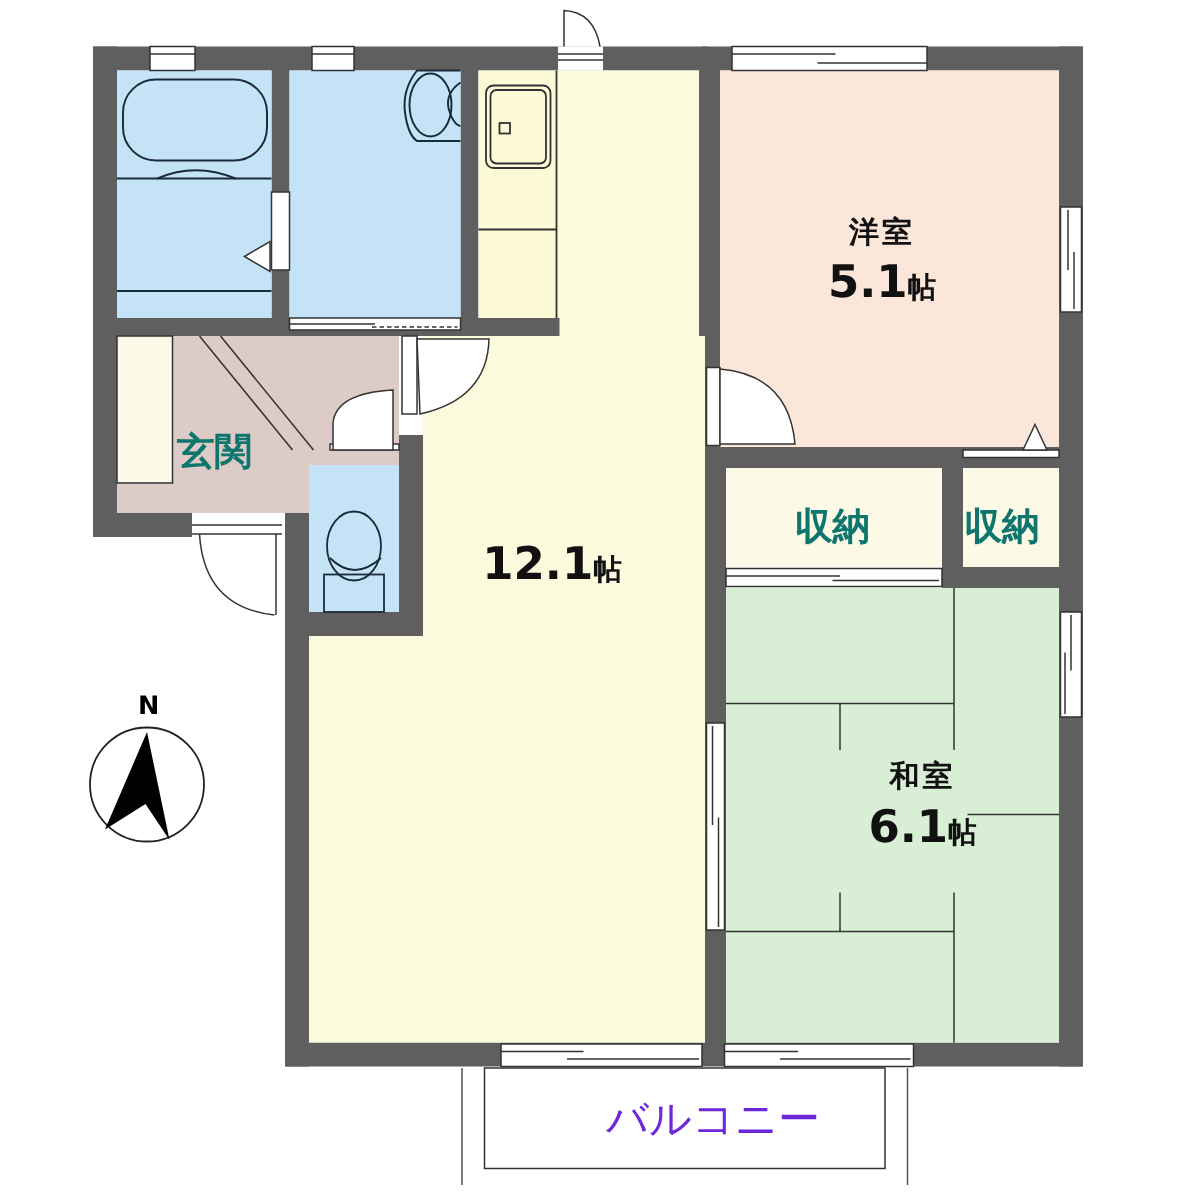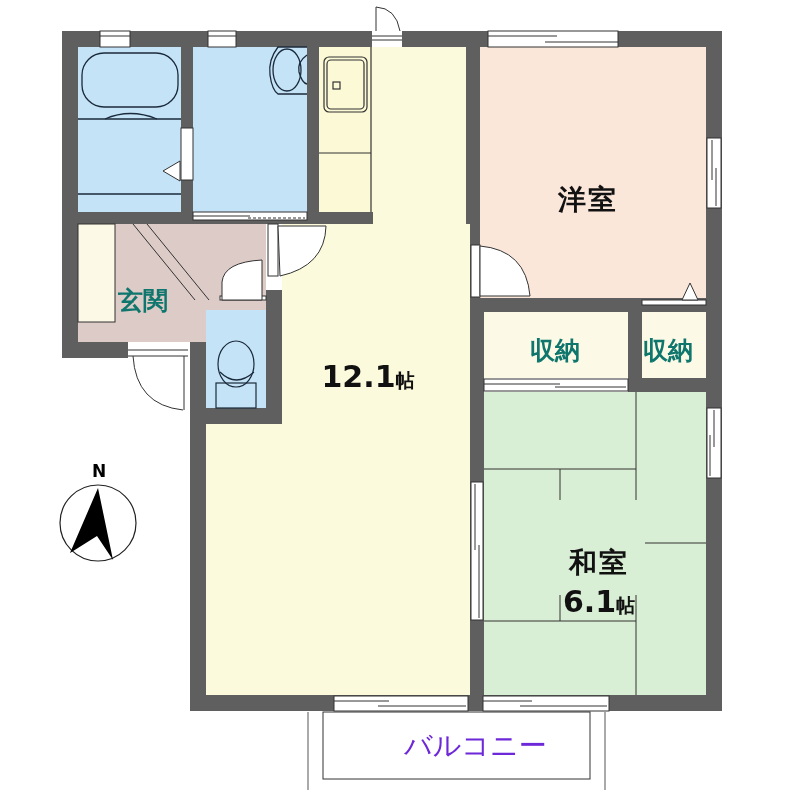--- a/index.html
+++ b/index.html
@@ -1,19 +1,19 @@
 <!DOCTYPE html>
 <html><head>
   <meta charset="utf-8">
   <style>
     html, body { margin: 0; padding: 0; background: #ffffff; }
     body { width: 800px; height: 800px; position: relative; overflow: hidden; font-family: "DejaVu Sans", sans-serif; }
     svg { position: absolute; left: 0; top: 0; }
     .label { position: absolute; color: #111; font-family: "DejaVu Sans", sans-serif; font-weight: bold; text-align: center; line-height: 1; white-space: nowrap; }
-    .label .big { font-size: 28px; letter-spacing: 2px; margin-top: 42px; }
+    .label .big { font-size: 20px; letter-spacing: 2px; }
     .label .area { font-size: 30px; font-weight: bold; }
     .label .unit { font-size: 19px; font-weight: bold; }
     .small-label { position: absolute; font-family: "DejaVu Sans", sans-serif; font-size: 25px; color: #0f766e; font-weight: bold; white-space: nowrap; line-height: 1; }
     .balcony-label { position: absolute; font-family: "DejaVu Sans", sans-serif; font-size: 28px; color: #6d28d9; white-space: nowrap; line-height: 1; }
     .north-label { position: absolute; font-family: "DejaVu Sans", sans-serif; font-size: 17px; font-weight: bold; color: #000; line-height: 1; }
   </style>
 </head>
 <body>
 
 <svg width="800" height="800" viewBox="0 0 800 800">
@@ -225,23 +225,26 @@
 </svg>
 
 <div class="label" style="left:303px; top:340px; width:130px;">
   <div style="margin-top:22px;">
     <span class="area">12.1</span><span class="unit">帖</span>
   </div>
 </div>
 
 <div class="label" style="left:533px; top:144px; width:110px;">
   <div class="big">洋室</div>
+  <div style="margin-top:10px;">
+    <span class="area">5.1</span><span class="unit">帖</span>
+  </div>
 </div>
 
-<div class="label" style="left:544px; top:507px; width:110px;">
+<div class="label" style="left:560px; top:507px; width:110px;">
   <div class="big">和室</div>
   <div style="margin-top:10px;">
     <span class="area">6.1</span><span class="unit">帖</span>
   </div>
 </div>
 
 <div class="small-label" style="left:118px; top:288px;">玄関</div>
 <div class="small-label" style="left:530px; top:338px;">収納</div>
 <div class="small-label" style="left:643px; top:338px;">収納</div>
 <div class="balcony-label" style="left:404px; top:732px;">バルコニー</div>

